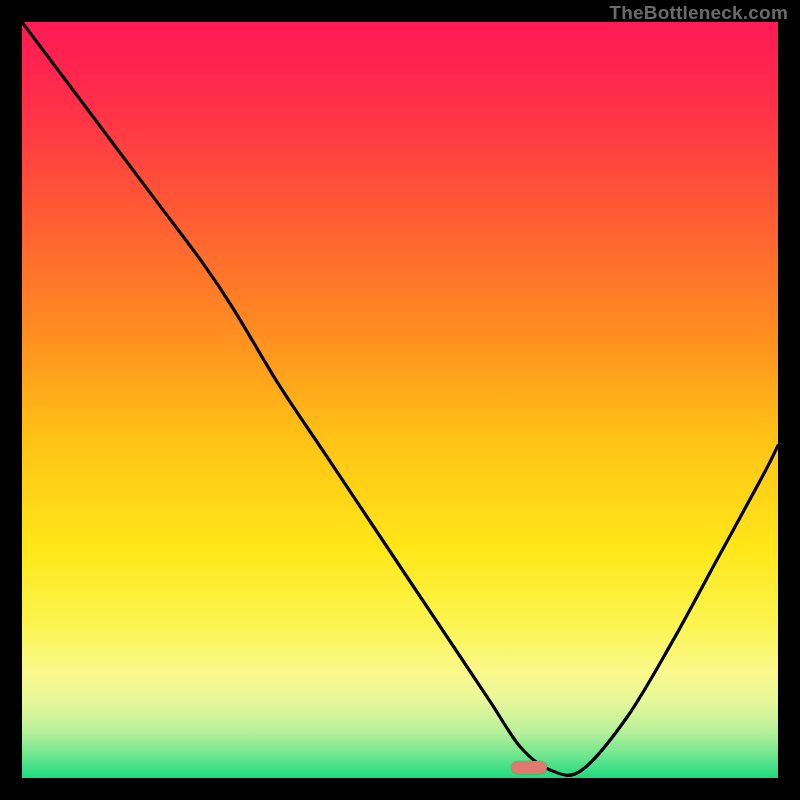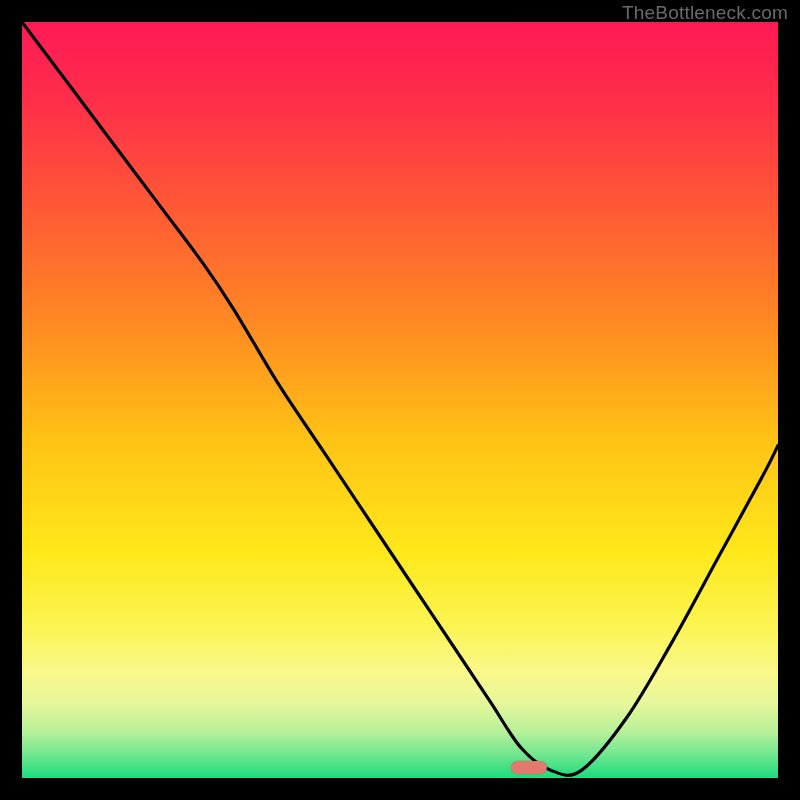--- a/index.html
+++ b/index.html
@@ -41,21 +41,21 @@
     position: absolute;
     border-radius: 7px;
     box-shadow: 0 0 0 0.5px rgba(0,0,0,0.15);
   }
   .watermark {
     position: absolute;
     top: 2px;
     right: 12px;
     color: #6a6a6a;
     font-size: 19px;
-    font-weight: 400;
+    font-weight: 700;
     letter-spacing: 0.2px;
     user-select: none;
   }
 </style>
 </head>
 <body>
 
 <div class="frame">
   <div class="watermark">TheBottleneck.com</div>
   <div class="plot">

